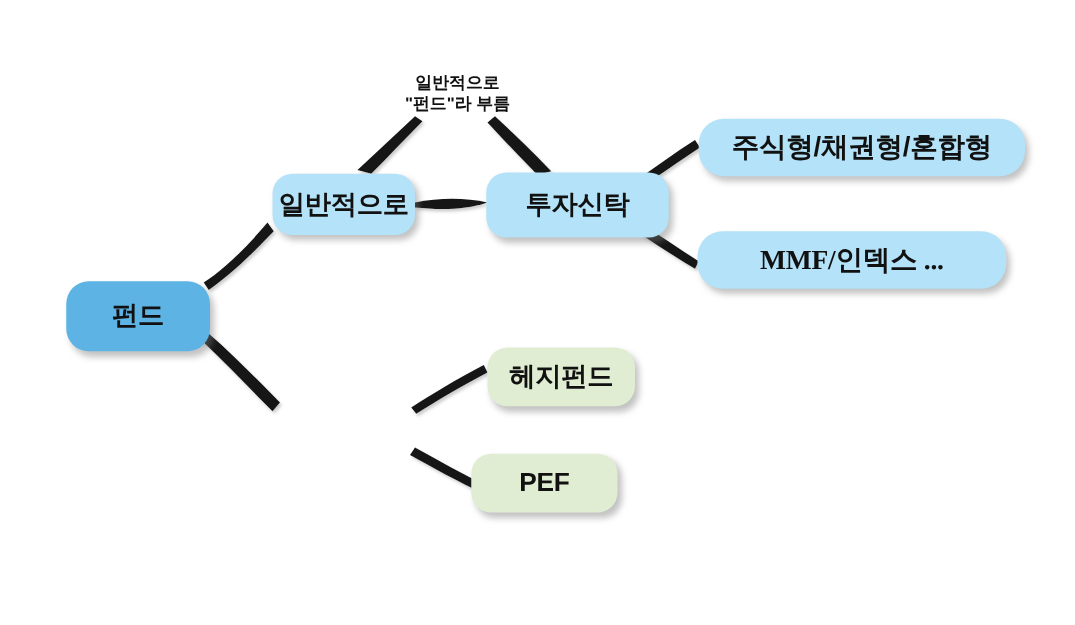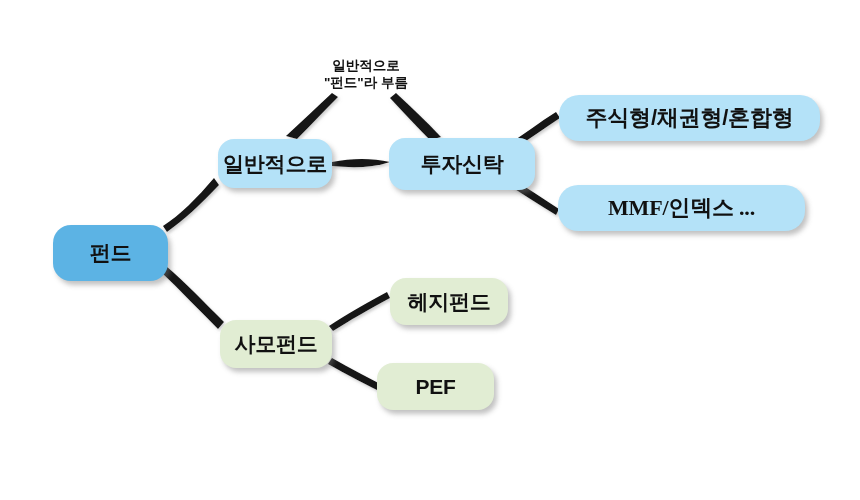--- a/index.html
+++ b/index.html
@@ -126,23 +126,20 @@
   </div>
 
   <div class="node node-blue-wide" style="left: 559px; top: 95px; width: 261px; height: 46px;">
     <span>주식형/채권형/혼합형</span>
   </div>
 
   <div class="node node-blue-wide" style="left: 558px; top: 185px; width: 247px; height: 46px; font-family: Liberation Serif, serif;">
     <span>MMF/인덱스 ...</span>
   </div>
 
-  <div class="node node-green" style="left: 220px; top: 320px; width: 112px; height: 48px;">
-    <span>사모펀드</span>
-  </div>
 
   <div class="node node-green" style="left: 390px; top: 278px; width: 118px; height: 47px;">
     <span>헤지펀드</span>
   </div>
 
   <div class="node node-green" style="left: 377px; top: 363px; width: 117px; height: 47px;">
     <span>PEF</span>
   </div>
 
 </div>

